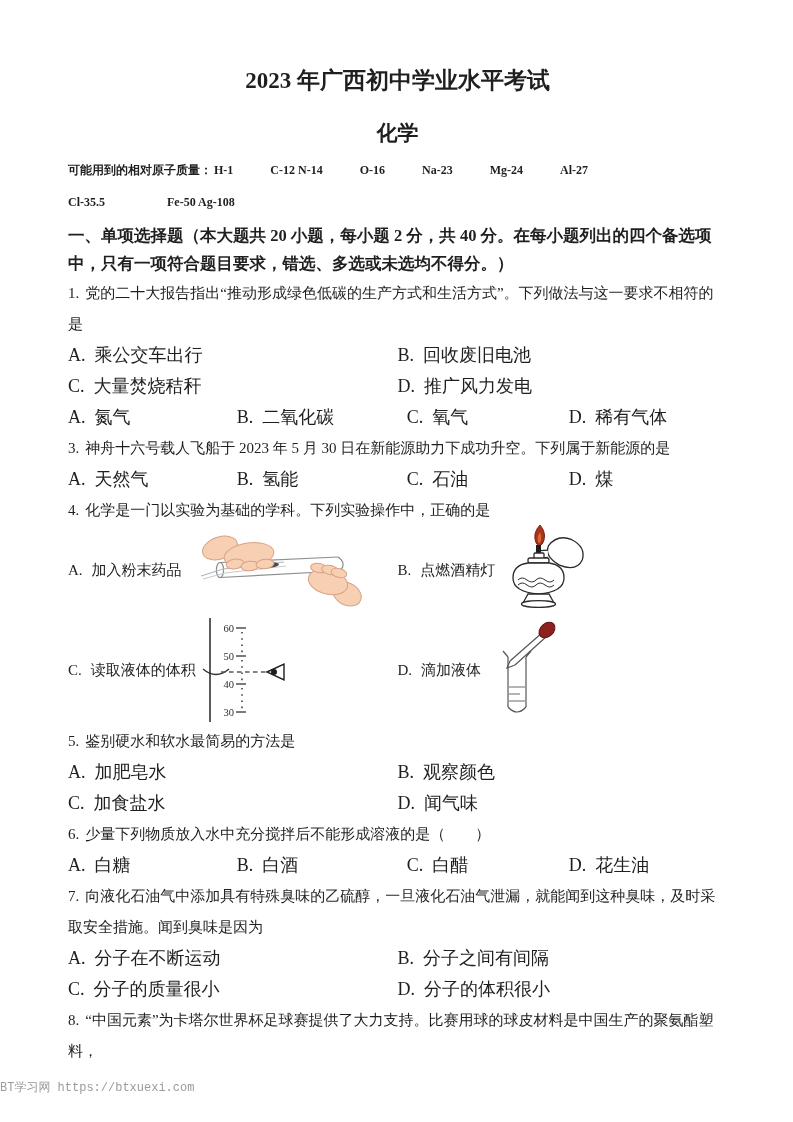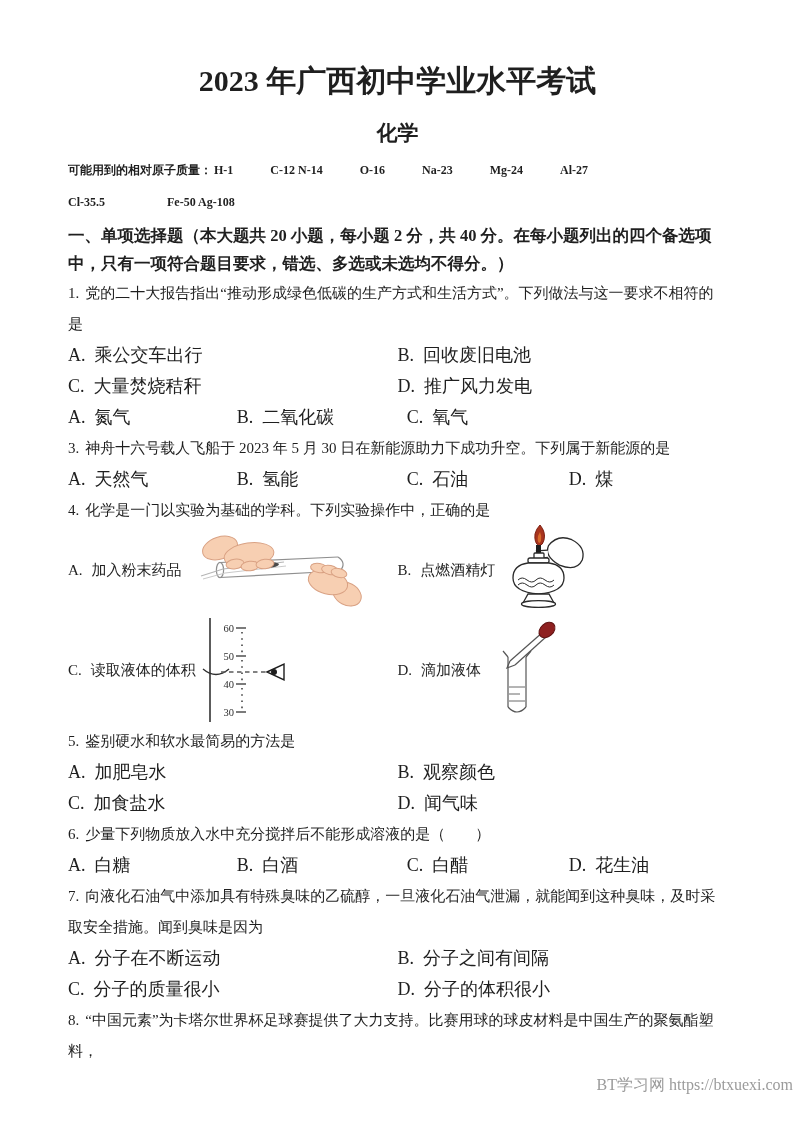--- a/index.html
+++ b/index.html
@@ -2,43 +2,43 @@
 <html><head>
 <meta charset="utf-8">
 <style>
   html,body{margin:0;padding:0;background:#e8e8e8;}
   .page{
     width:793px;height:1122px;background:#ffffff;position:relative;
     margin:0 auto;overflow:hidden;color:#1f1f1f;
     font-family:"Liberation Serif","DejaVu Serif",serif;
   }
   .content{padding:0 66px 0 68px;}
-  .title{padding-top:64px;font-size:30px;font-weight:bold;text-align:center;line-height:34px;}
+  .title{padding-top:64px;font-size:23px;font-weight:bold;text-align:center;line-height:34px;}
   .subject{margin-top:20px;font-size:21px;font-weight:bold;text-align:center;line-height:30px;}
   .masses{margin-top:10px;font-weight:bold;font-size:12px;line-height:24px;display:flex;flex-wrap:nowrap;}
   .masses .m-label{margin-right:2px;white-space:nowrap;}
   .masses .m-item{margin-right:37px;white-space:nowrap;}
   .masses2{margin-top:8px;gap:36px;}
   .masses2 .m-item{margin-right:26px;}
   .heading{margin-top:8px;font-weight:bold;font-size:16.5px;line-height:28px;}
   .q-text{font-size:15px;line-height:31px;}
   .q-num{margin-right:6px;}
   .row{display:flex;font-size:18px;line-height:31px;}
   .half{width:50%;}
   .w1{width:25.6%;}.w2{width:25.8%;}.w3{width:24.6%;}.w4{width:24%;}
   .opt-label{margin-right:9px;}
   .img-row{display:flex;font-size:15px;}
   .img-row .half{display:flex;align-items:center;}
   .img-row1{height:88px;}
   .img-row2{height:112px;}
   .fig{margin-left:5px;flex:0 0 auto;}
   .footer{
-    position:absolute;left:0;right:0;bottom:26px;text-align:right;
-    color:#9b9b9b;font-size:16px;
-    font-family:Liberation Serif, serif;
+    position:absolute;left:0;right:0;bottom:26px;text-align:left;
+    color:#9b9b9b;font-size:12px;
+    font-family:Liberation Mono, monospace;
   }
 </style>
 </head>
 <body>
 
 <div class="page">
   <div class="content">
 
     <div class="title">2023 年广西初中学业水平考试</div>
     <div class="subject">化学</div>
@@ -71,20 +71,21 @@
         <div class="half"><span class="opt-label">C.</span><span>大量焚烧秸秆</span></div>
         <div class="half"><span class="opt-label">D.</span><span>推广风力发电</span></div>
       </div>
     </div>
 
     <div>
       <div class="row">
         <div class="w1"><span class="opt-label">A.</span><span>氮气</span></div>
         <div class="w2"><span class="opt-label">B.</span><span>二氧化碳</span></div>
         <div class="w3"><span class="opt-label">C.</span><span>氧气</span></div>
+        <div class="w4"><span class="opt-label">D.</span><span>稀有气体</span></div>
       </div>
     </div>
 
     <div>
       <div class="q-text">
         <span class="q-num">3.</span><span>神舟十六号载人飞船于 2023 年 5 月 30 日在新能源助力下成功升空。下列属于新能源的是</span>
       </div>
       <div class="row">
         <div class="w1"><span class="opt-label">A.</span><span>天然气</span></div>
         <div class="w2"><span class="opt-label">B.</span><span>氢能</span></div>

